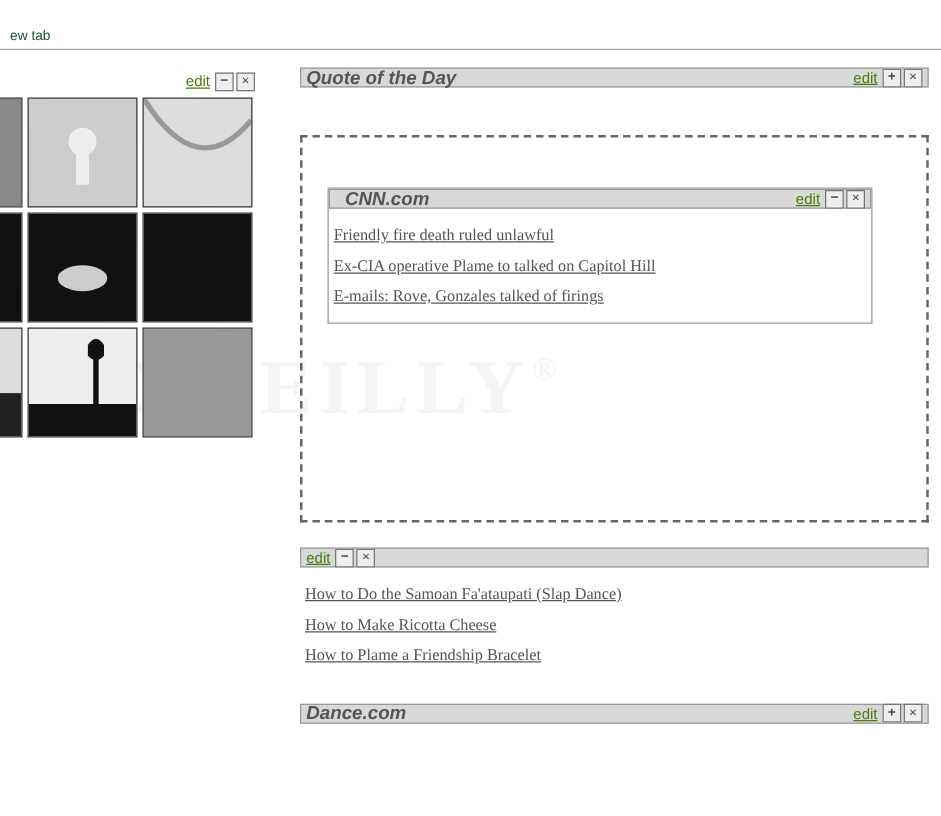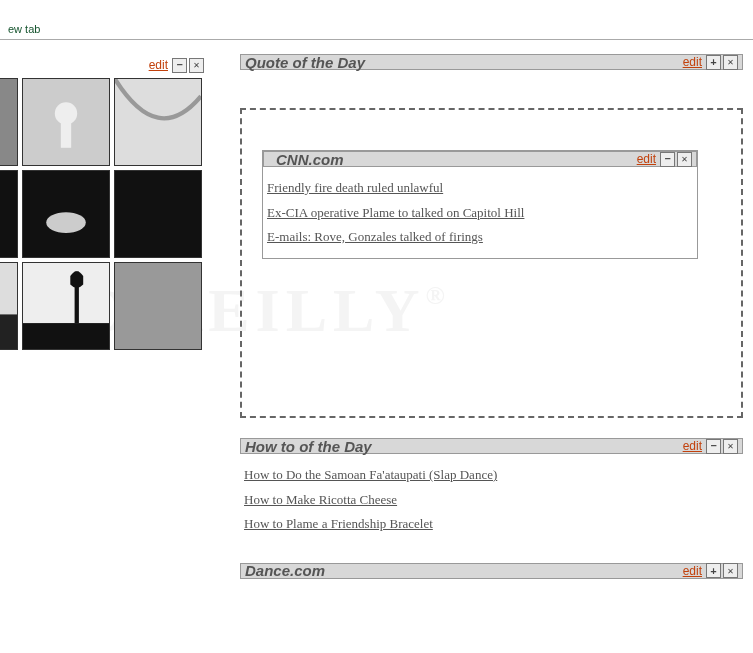--- a/index.html
+++ b/index.html
@@ -63,21 +63,21 @@
   .widget-header .title { flex: 1; }
   .widget-controls {
     display: flex;
     align-items: center;
     gap: 2px;
     font-style: normal;
     font-weight: normal;
   }
   .widget-controls .edit-link {
     font-size: 12px;
-    color: #c2410c;
+    color: #4d7c0f;
     text-decoration: underline;
     cursor: pointer;
     margin-right: 2px;
   }
   .icon-btn {
     width: 15px;
     height: 15px;
     border: 1px solid #777;
     background: #eee;
     display: inline-flex;
@@ -259,21 +259,20 @@
         <div class="widget-body">
           <a class="link-item">Friendly fire death ruled unlawful</a>
           <a class="link-item">Ex-CIA operative Plame to talked on Capitol Hill</a>
           <a class="link-item">E-mails: Rove, Gonzales talked of firings</a>
         </div>
       </div>
     </div>
 
     <div class="widget">
       <div class="widget-header">
-        <span class="title">How to of the Day</span>
         <div class="widget-controls">
           <span class="edit-link">edit</span>
           <span class="icon-btn">−</span>
           <span class="icon-btn">✕</span>
         </div>
       </div>
       <div class="widget-body">
         <a class="link-item">How to Do the Samoan Fa'ataupati (Slap Dance)</a>
         <a class="link-item">How to Make Ricotta Cheese</a>
         <a class="link-item">How to Plame a Friendship Bracelet</a>

